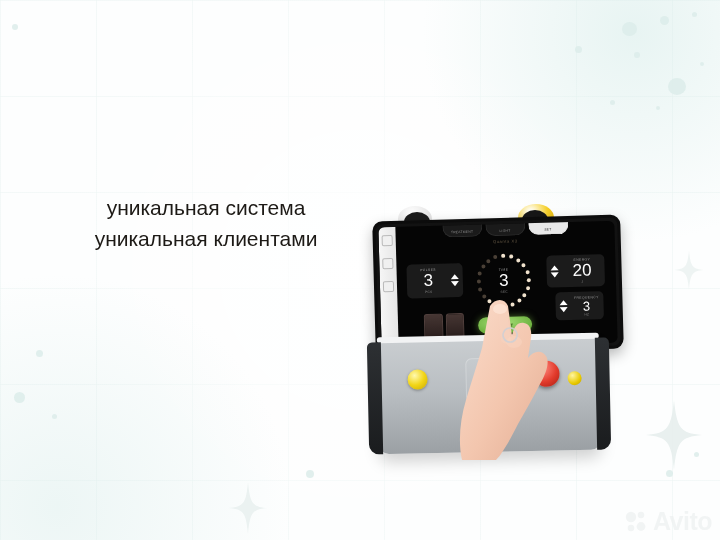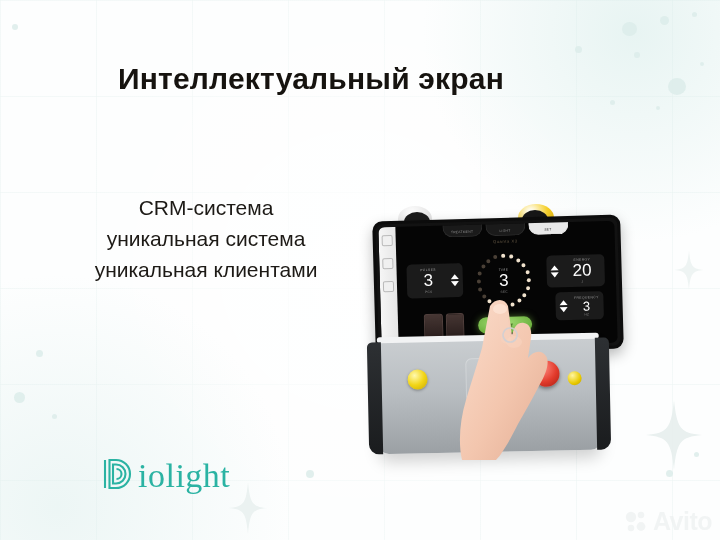--- a/index.html
+++ b/index.html
@@ -424,41 +424,26 @@
     <svg width="40" height="52" viewBox="0 0 40 52">
         <path d="M20 0 C22 21 24 25 40 26 C24 27 22 31 20 52 C18 31 16 27 0 26 C16 25 18 21 20 0 Z" fill="#eaf1f0"></path>
       </svg>
   </div>
   <div class="sparkle" style="left:674px;top:250px;">
     <svg width="30" height="40" viewBox="0 0 30 40">
         <path d="M15 0 C16.5 16 18 19 30 20 C18 21 16.5 24 15 40 C13.5 24 12 21 0 20 C12 19 13.5 16 15 0 Z" fill="#edf3f2"></path>
       </svg>
   </div>
 
-  <div class="headline">Интеллектуальный экран</div>
 
   <div class="subtitle">
-    <div>CRM-система</div>
     <div>уникальная система</div>
     <div>уникальная клиентами</div>
   </div>
 
-  <div class="logo">
-    <span>
-      <svg class="logo-mark" width="38" height="38" viewBox="0 0 38 38">
-        <g fill="none" stroke="#2bb3a3" stroke-width="2.1">
-          <path d="M7 5 L7 33"></path>
-          <path d="M11.5 5 L18 5 A14 14 0 0 1 18 33 L11.5 33 Z"></path>
-          <path d="M15 9.5 L18 9.5 A9.5 9.5 0 0 1 18 28.5 L15 28.5 Z"></path>
-          <path d="M18.5 14 A5 5 0 0 1 18.5 24"></path>
-        </g>
-      </svg>
-    </span>
-    <span class="logo-word">iolight</span>
-  </div>
 
   <div class="avito">
     <svg width="24" height="24" viewBox="0 0 24 24">
       <circle cx="6" cy="7" r="5.2" fill="#eef1f1"></circle>
       <circle cx="16" cy="5" r="3.3" fill="#eef1f1"></circle>
       <circle cx="6" cy="18" r="3.3" fill="#eef1f1"></circle>
       <circle cx="16" cy="16.5" r="4.4" fill="#eef1f1"></circle>
     </svg>
     <span class="avito-word">Avito</span>
   </div>

